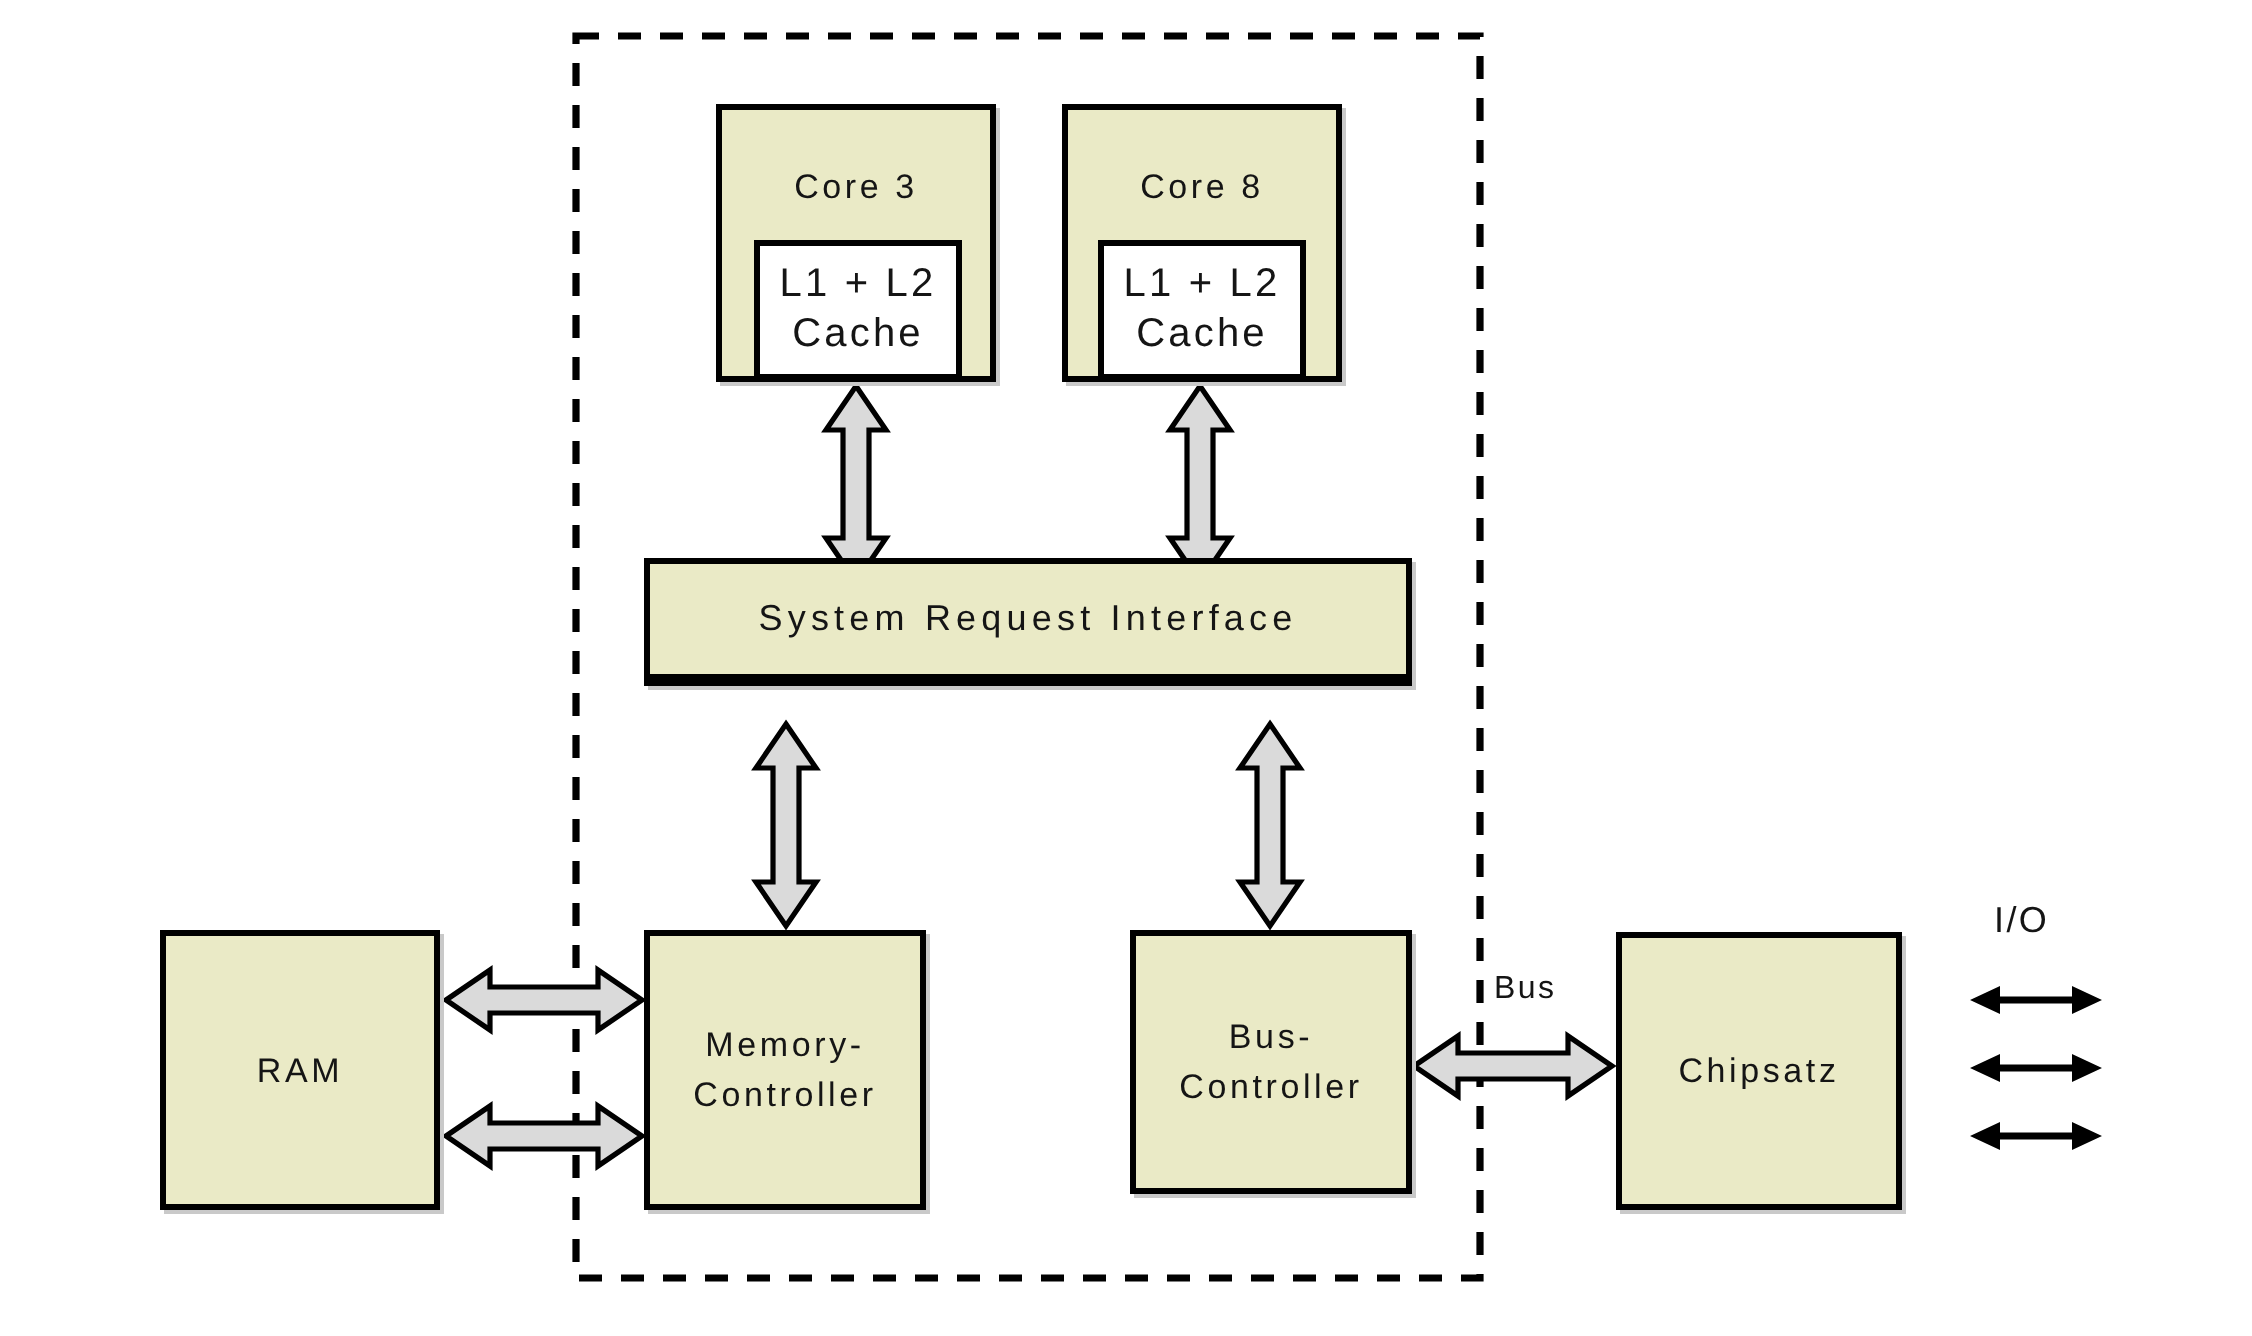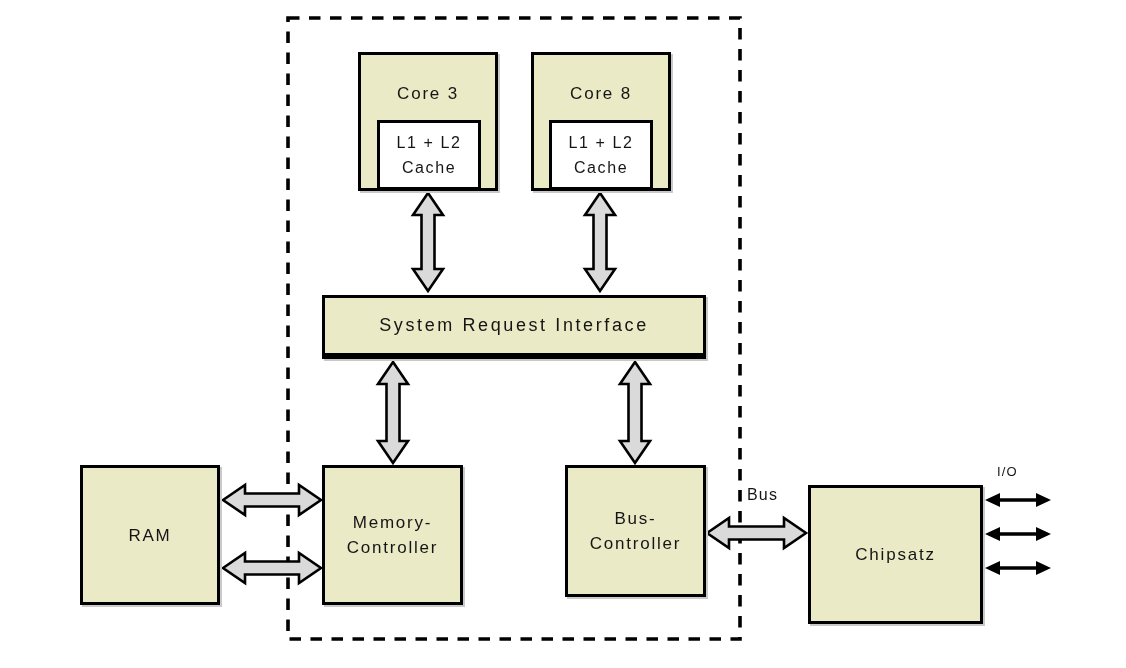--- a/index.html
+++ b/index.html
@@ -42,26 +42,26 @@
     line-height:25px;
     color:#151515;
   }
   .box.core{
     justify-content:flex-start;
     padding-top:26px;
   }
   .box.cache{
     background:var(--cache-fill);
     box-shadow:none;
-    font-size:16px;
+    font-size:20px;
     letter-spacing:1.6px;
   }
   .bars{
     position:absolute;
-    left:322px;top:295px;
+    left:322px;top:279px;
     width:384px;height:64px;
     border:3px solid var(--line);
     background:var(--box-fill);
     box-shadow:2px 2px 0 var(--shadow);
     display:flex;
     flex-direction:row;
   }
   .bar-row{
     flex:1;
     display:flex;
@@ -157,20 +157,20 @@
   <div class="box" style="left:322px;top:465px;width:141px;height:140px;align-items:center;">
     <span>Memory-</span>
     <span>Controller</span>
   </div>
 
   <div class="box" style="left:565px;top:465px;width:141px;height:132px;">
     <span>Bus-</span>
     <span>Controller</span>
   </div>
 
-  <div class="box" style="left:808px;top:466px;width:175px;height:139px;margin-top:19px;">
+  <div class="box" style="left:808px;top:466px;width:143px;height:139px;">
     <span>Chipsatz</span>
   </div>
 
   <div class="float-label" style="left:747px;top:486px;">Bus</div>
-  <div class="float-label" style="left:997px;top:464px;font-size:13px;">I/O</div>
+  <div class="float-label" style="left:997px;top:450px;font-size:18px;">I/O</div>
 
 </div>
 
 </body></html>

